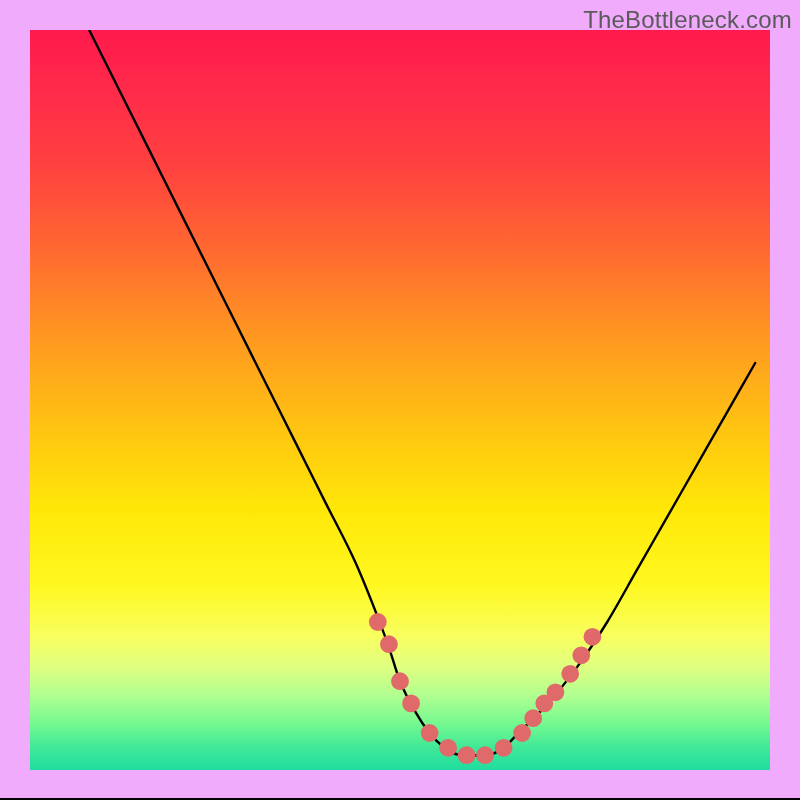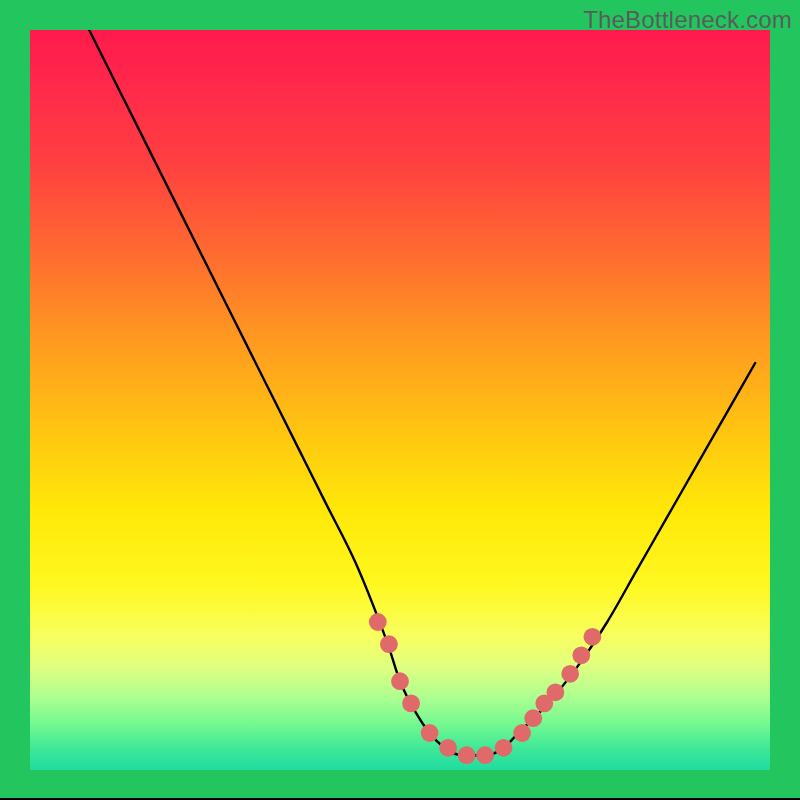--- a/index.html
+++ b/index.html
@@ -7,21 +7,21 @@
     padding: 0;
     width: 800px;
     height: 800px;
     background: #000;
     overflow: hidden;
   }
   .frame {
     position: relative;
     width: 800px;
     height: 798px;
-    background: #22c55e;
+    background: #f0abfc;
   }
   .plot-area {
     position: absolute;
     left: 30px;
     top: 30px;
     width: 740px;
     height: 740px;
     background: linear-gradient(to bottom,
       #ff1a4d 0%,
       #ff2a4a 8%,

